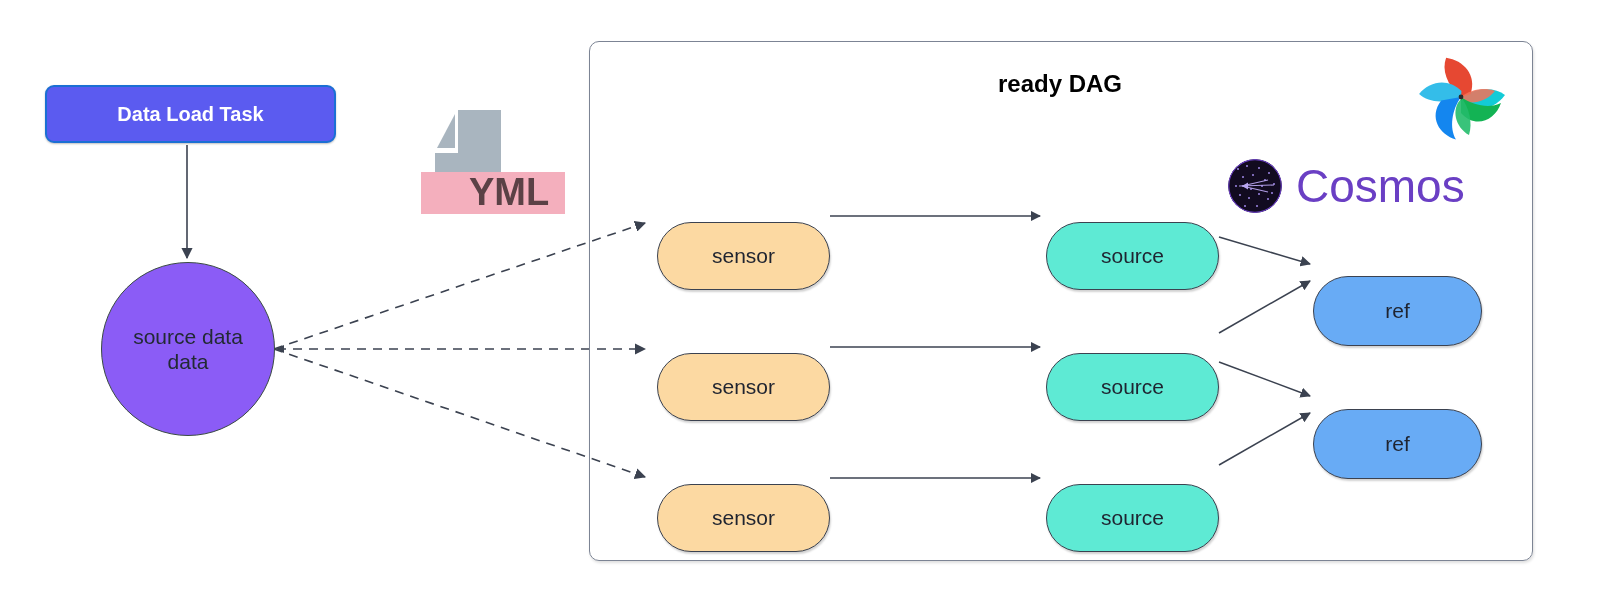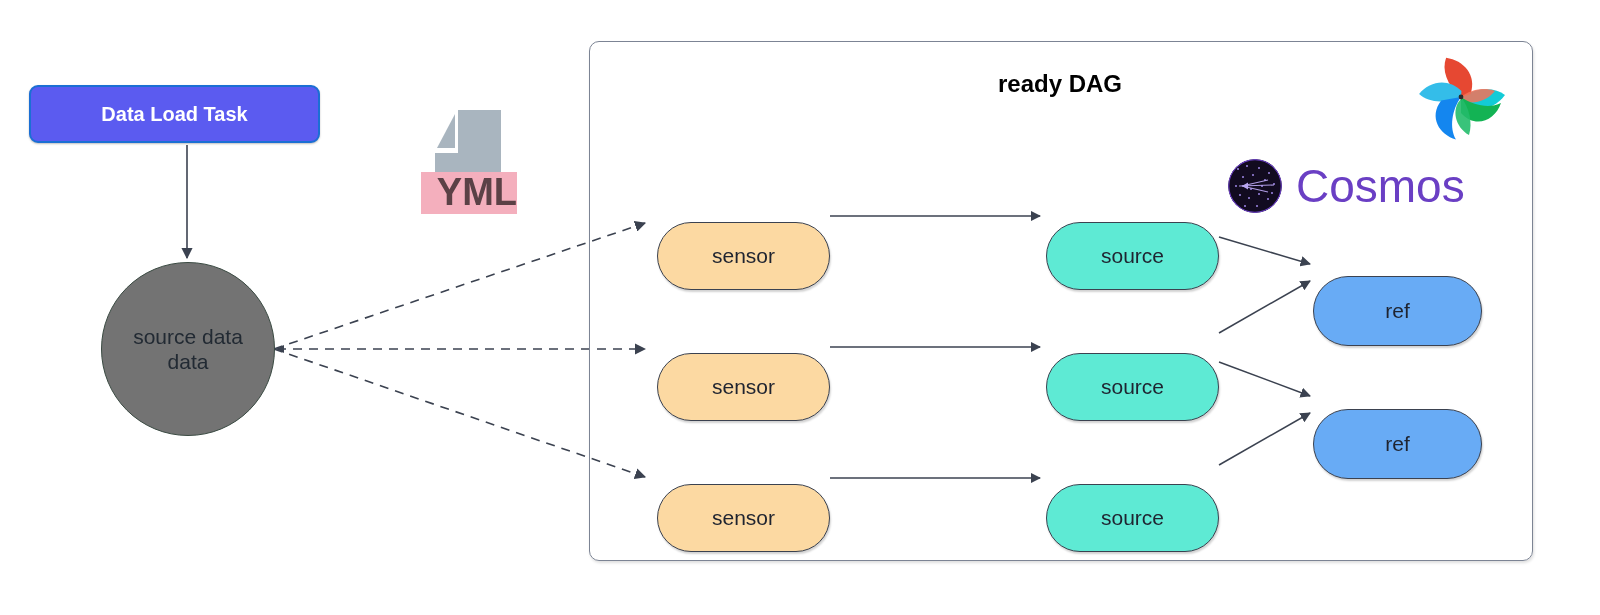--- a/index.html
+++ b/index.html
@@ -35,39 +35,39 @@
     display: flex;
     align-items: center;
     justify-content: center;
     text-align: center;
     color: #1f2430;
     font-size: 21px;
     line-height: 1.2;
   }
 
   .node-dataload {
-    left: 29px;
+    left: 45px;
     top: 85px;
     width: 291px;
     height: 58px;
     background: #5b5bf0;
     border: 2px solid #1b6fd4;
     border-radius: 9px;
     color: #ffffff;
     font-weight: bold;
     font-size: 20px;
     box-shadow: 0 1px 2px rgba(0,0,0,0.25);
   }
 
   .node-circle {
     left: 101px;
     top: 262px;
     width: 174px;
     height: 174px;
-    background: #737373;
+    background: #8b5cf6;
     border: 1.4px solid #3a4a42;
     border-radius: 50%;
     font-size: 21px;
     color: #222a33;
   }
 
   .node-stadium {
     border: 1.4px solid #3b4250;
     border-radius: 38px;
     box-shadow: 1px 2px 2px rgba(0,0,0,0.18);
@@ -117,21 +117,22 @@
   }
   #yml-band {
     position: absolute;
     left: 0px;
     top: 62px;
     width: 96px;
     height: 42px;
     background: #f4afbd;
     display: flex;
     align-items: center;
-    justify-content: flex-end;
+    justify-content: flex-start;
+    padding-left: 48px;
   }
   #yml-band span {
     font-family: "Liberation Sans", sans-serif;
     font-weight: bold;
     font-size: 38px;
     letter-spacing: 0px;
     color: #5b4146;
     line-height: 1;
     transform: translateY(-1px);
   }

